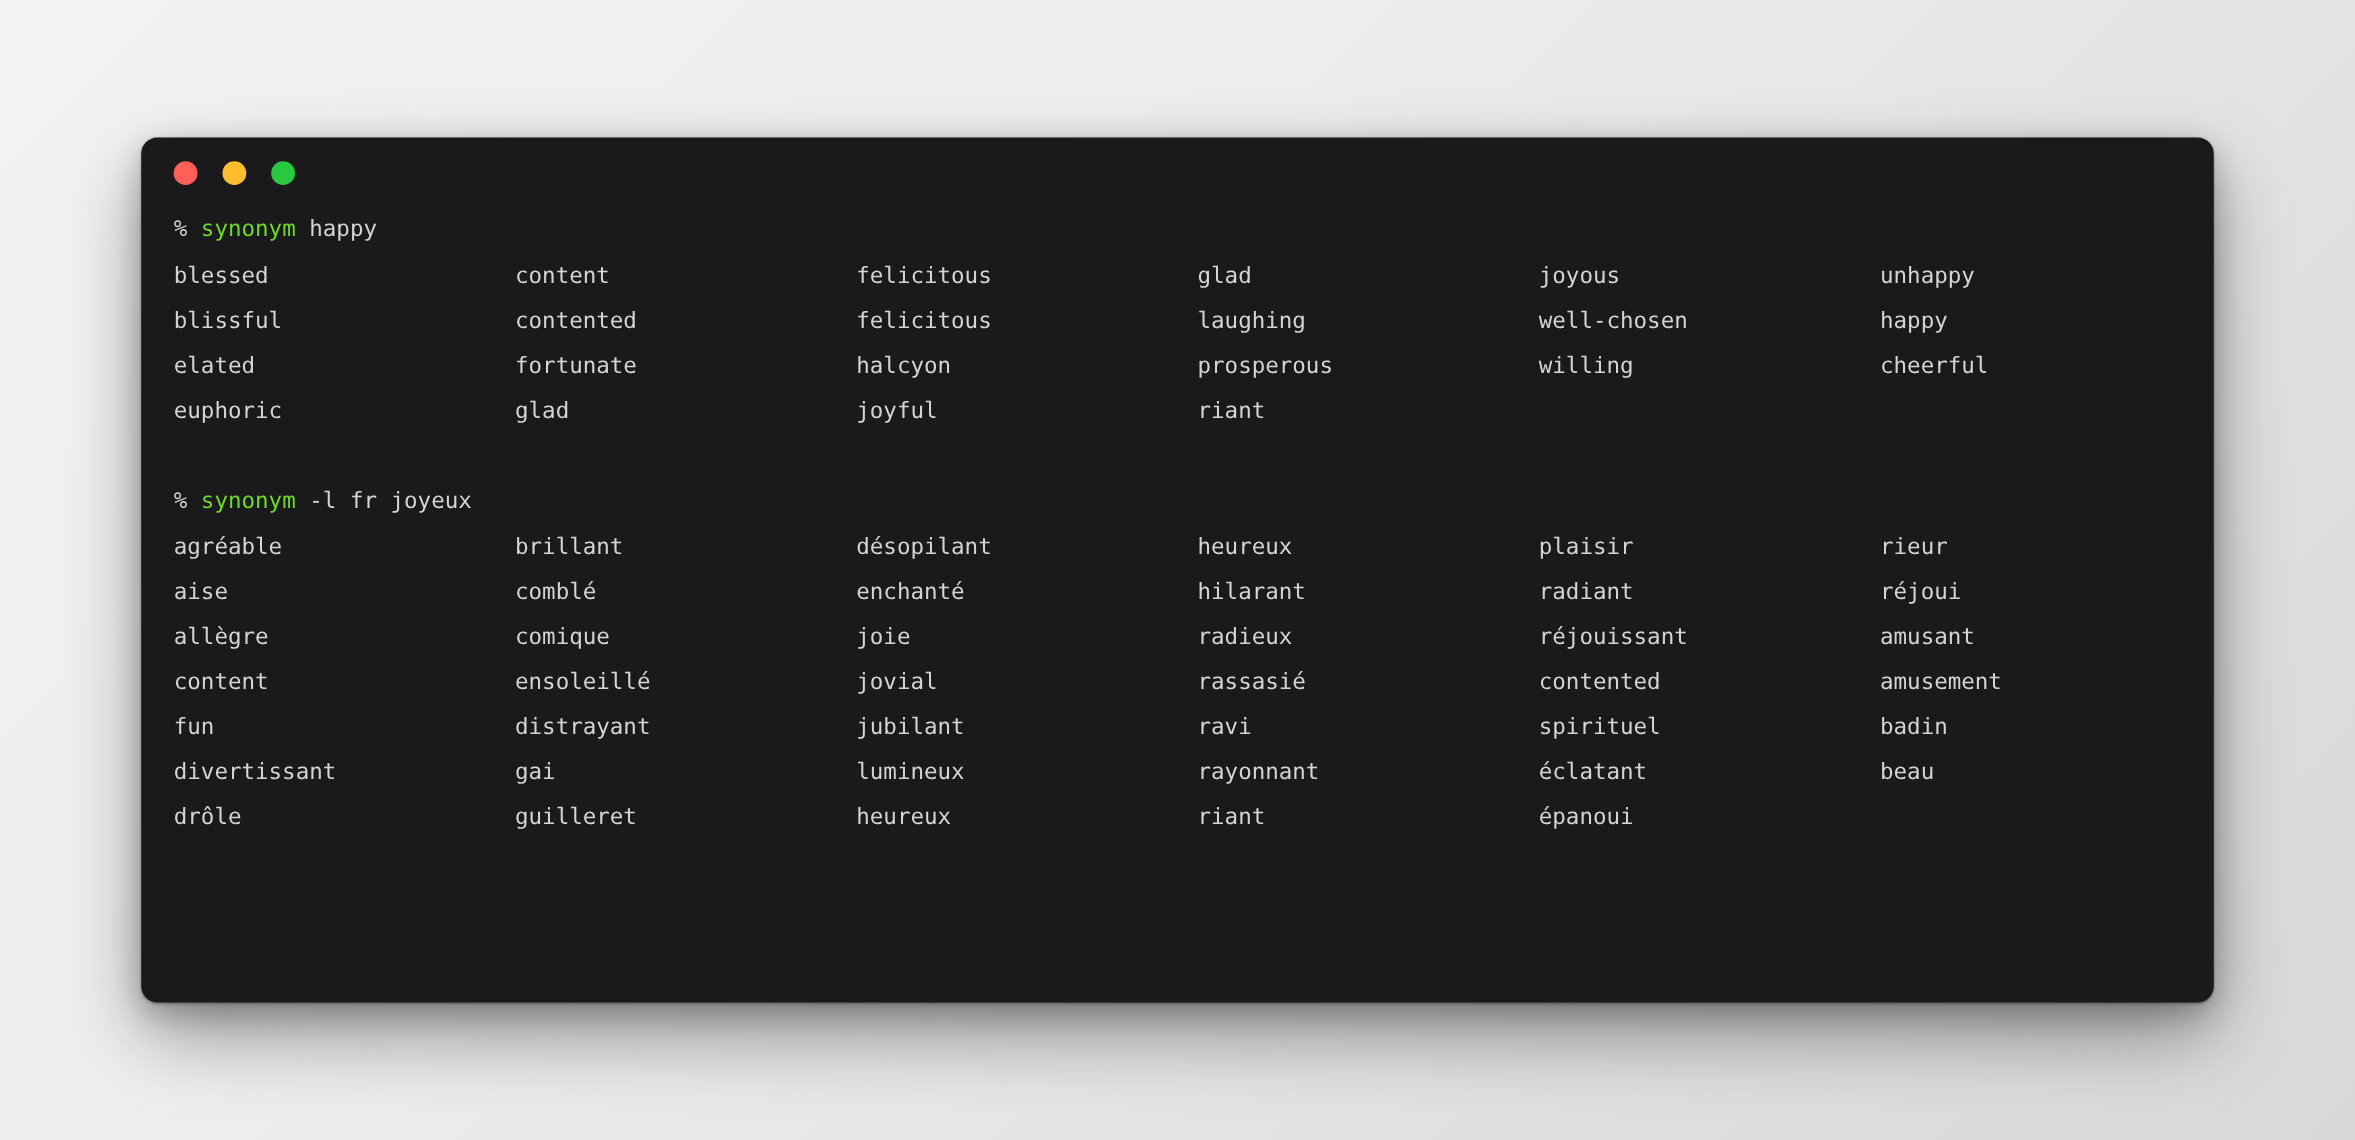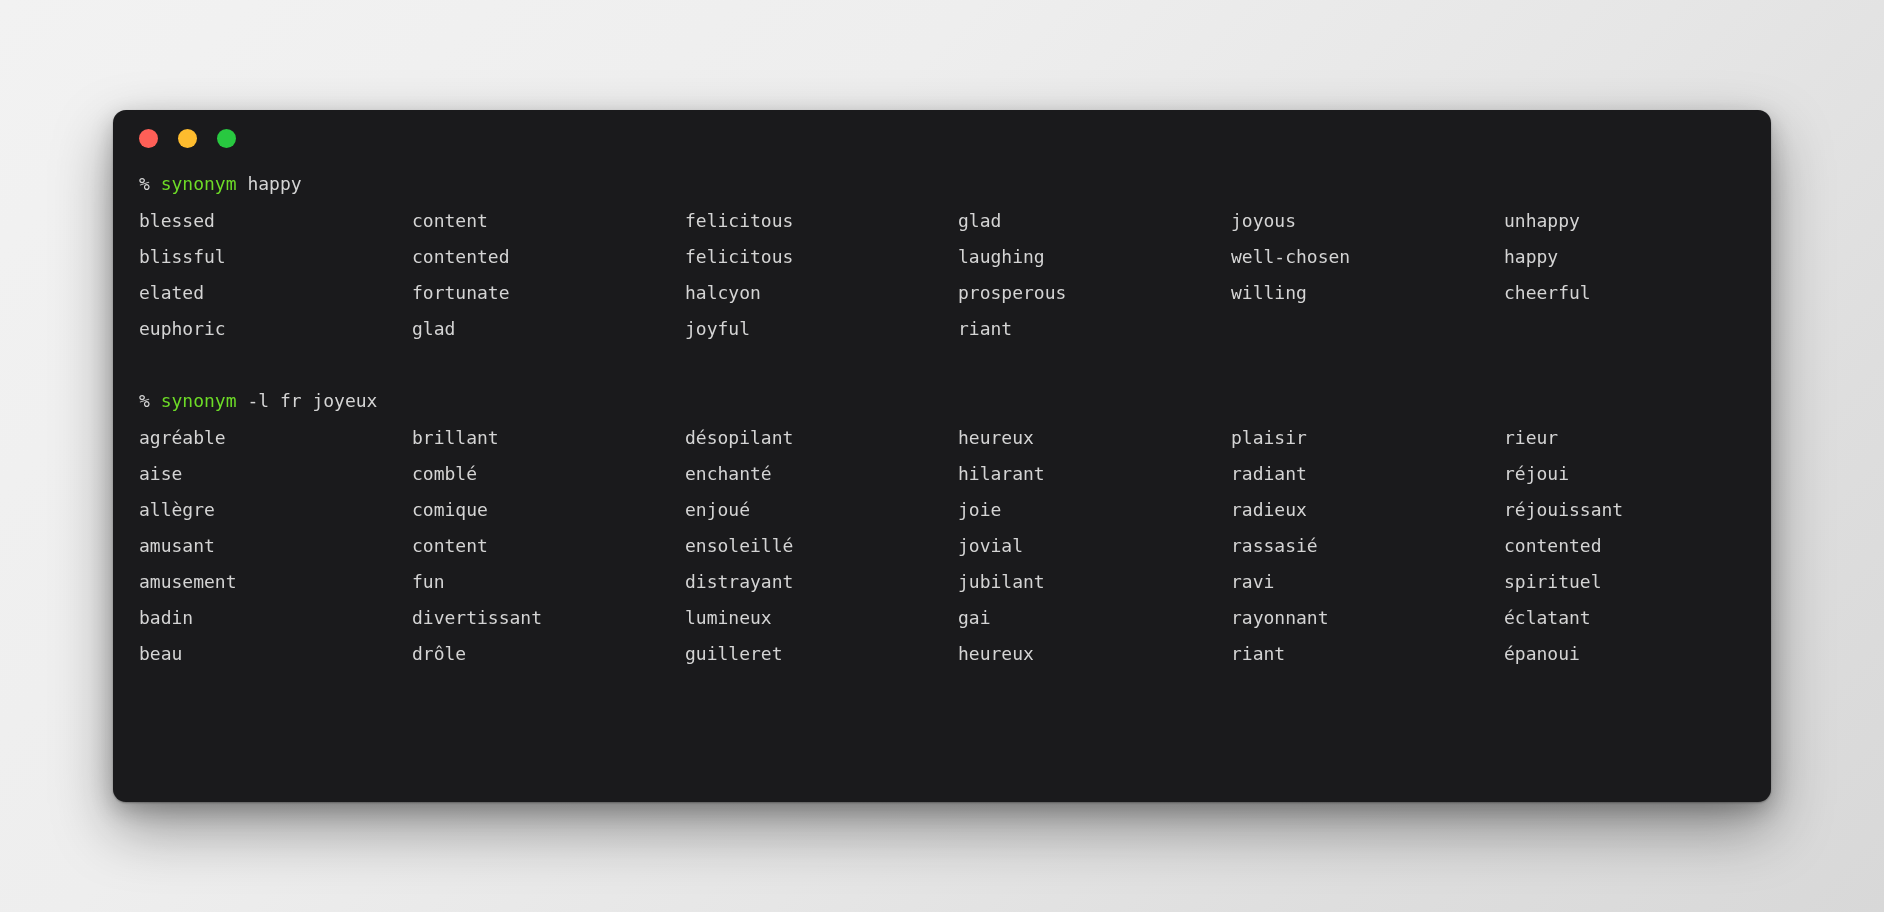--- a/index.html
+++ b/index.html
@@ -140,43 +140,42 @@
 
           <div class="word-cell">aise</div>
           <div class="word-cell">comblé</div>
           <div class="word-cell">enchanté</div>
           <div class="word-cell">hilarant</div>
           <div class="word-cell">radiant</div>
           <div class="word-cell">réjoui</div>
 
           <div class="word-cell">allègre</div>
           <div class="word-cell">comique</div>
-          <div class="word-cell">enjoué</div>
           <div class="word-cell">joie</div>
           <div class="word-cell">radieux</div>
           <div class="word-cell">réjouissant</div>
 
           <div class="word-cell">amusant</div>
           <div class="word-cell">content</div>
           <div class="word-cell">ensoleillé</div>
           <div class="word-cell">jovial</div>
           <div class="word-cell">rassasié</div>
           <div class="word-cell">contented</div>
 
           <div class="word-cell">amusement</div>
           <div class="word-cell">fun</div>
           <div class="word-cell">distrayant</div>
           <div class="word-cell">jubilant</div>
           <div class="word-cell">ravi</div>
           <div class="word-cell">spirituel</div>
 
           <div class="word-cell">badin</div>
           <div class="word-cell">divertissant</div>
+          <div class="word-cell">gai</div>
           <div class="word-cell">lumineux</div>
-          <div class="word-cell">gai</div>
           <div class="word-cell">rayonnant</div>
           <div class="word-cell">éclatant</div>
 
           <div class="word-cell">beau</div>
           <div class="word-cell">drôle</div>
           <div class="word-cell">guilleret</div>
           <div class="word-cell">heureux</div>
           <div class="word-cell">riant</div>
           <div class="word-cell">épanoui</div>
         </div>

